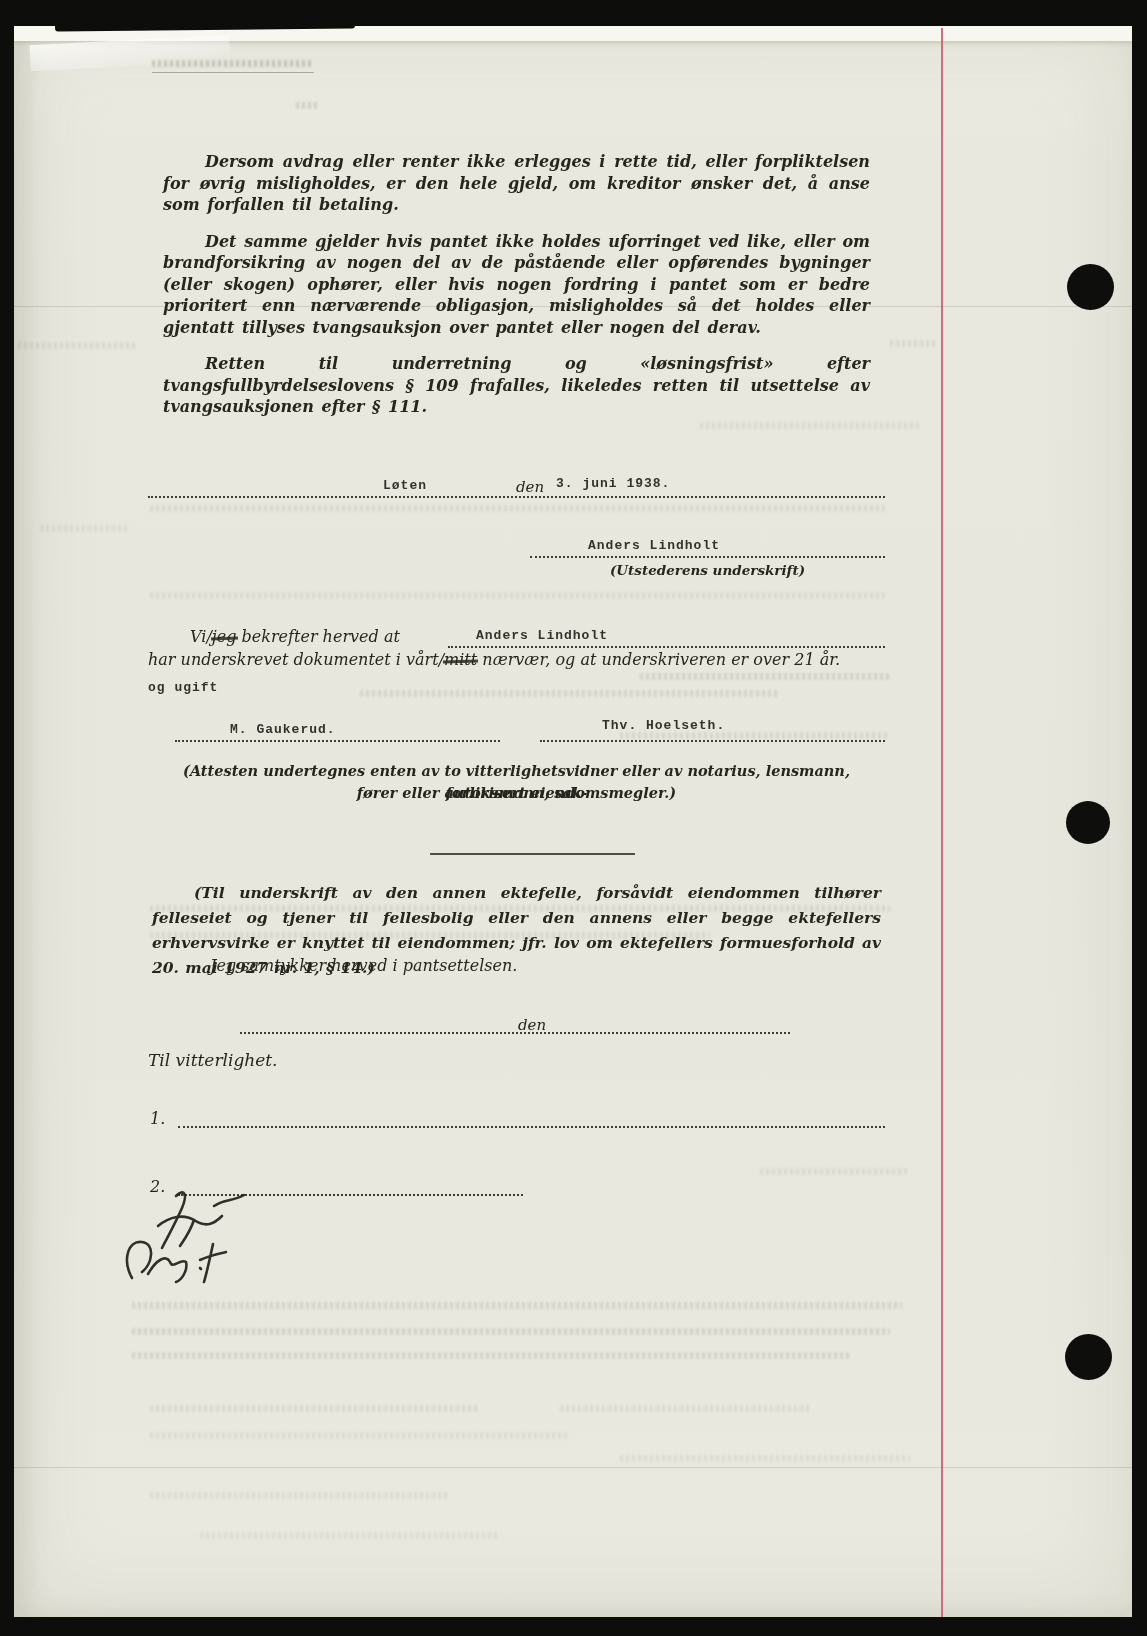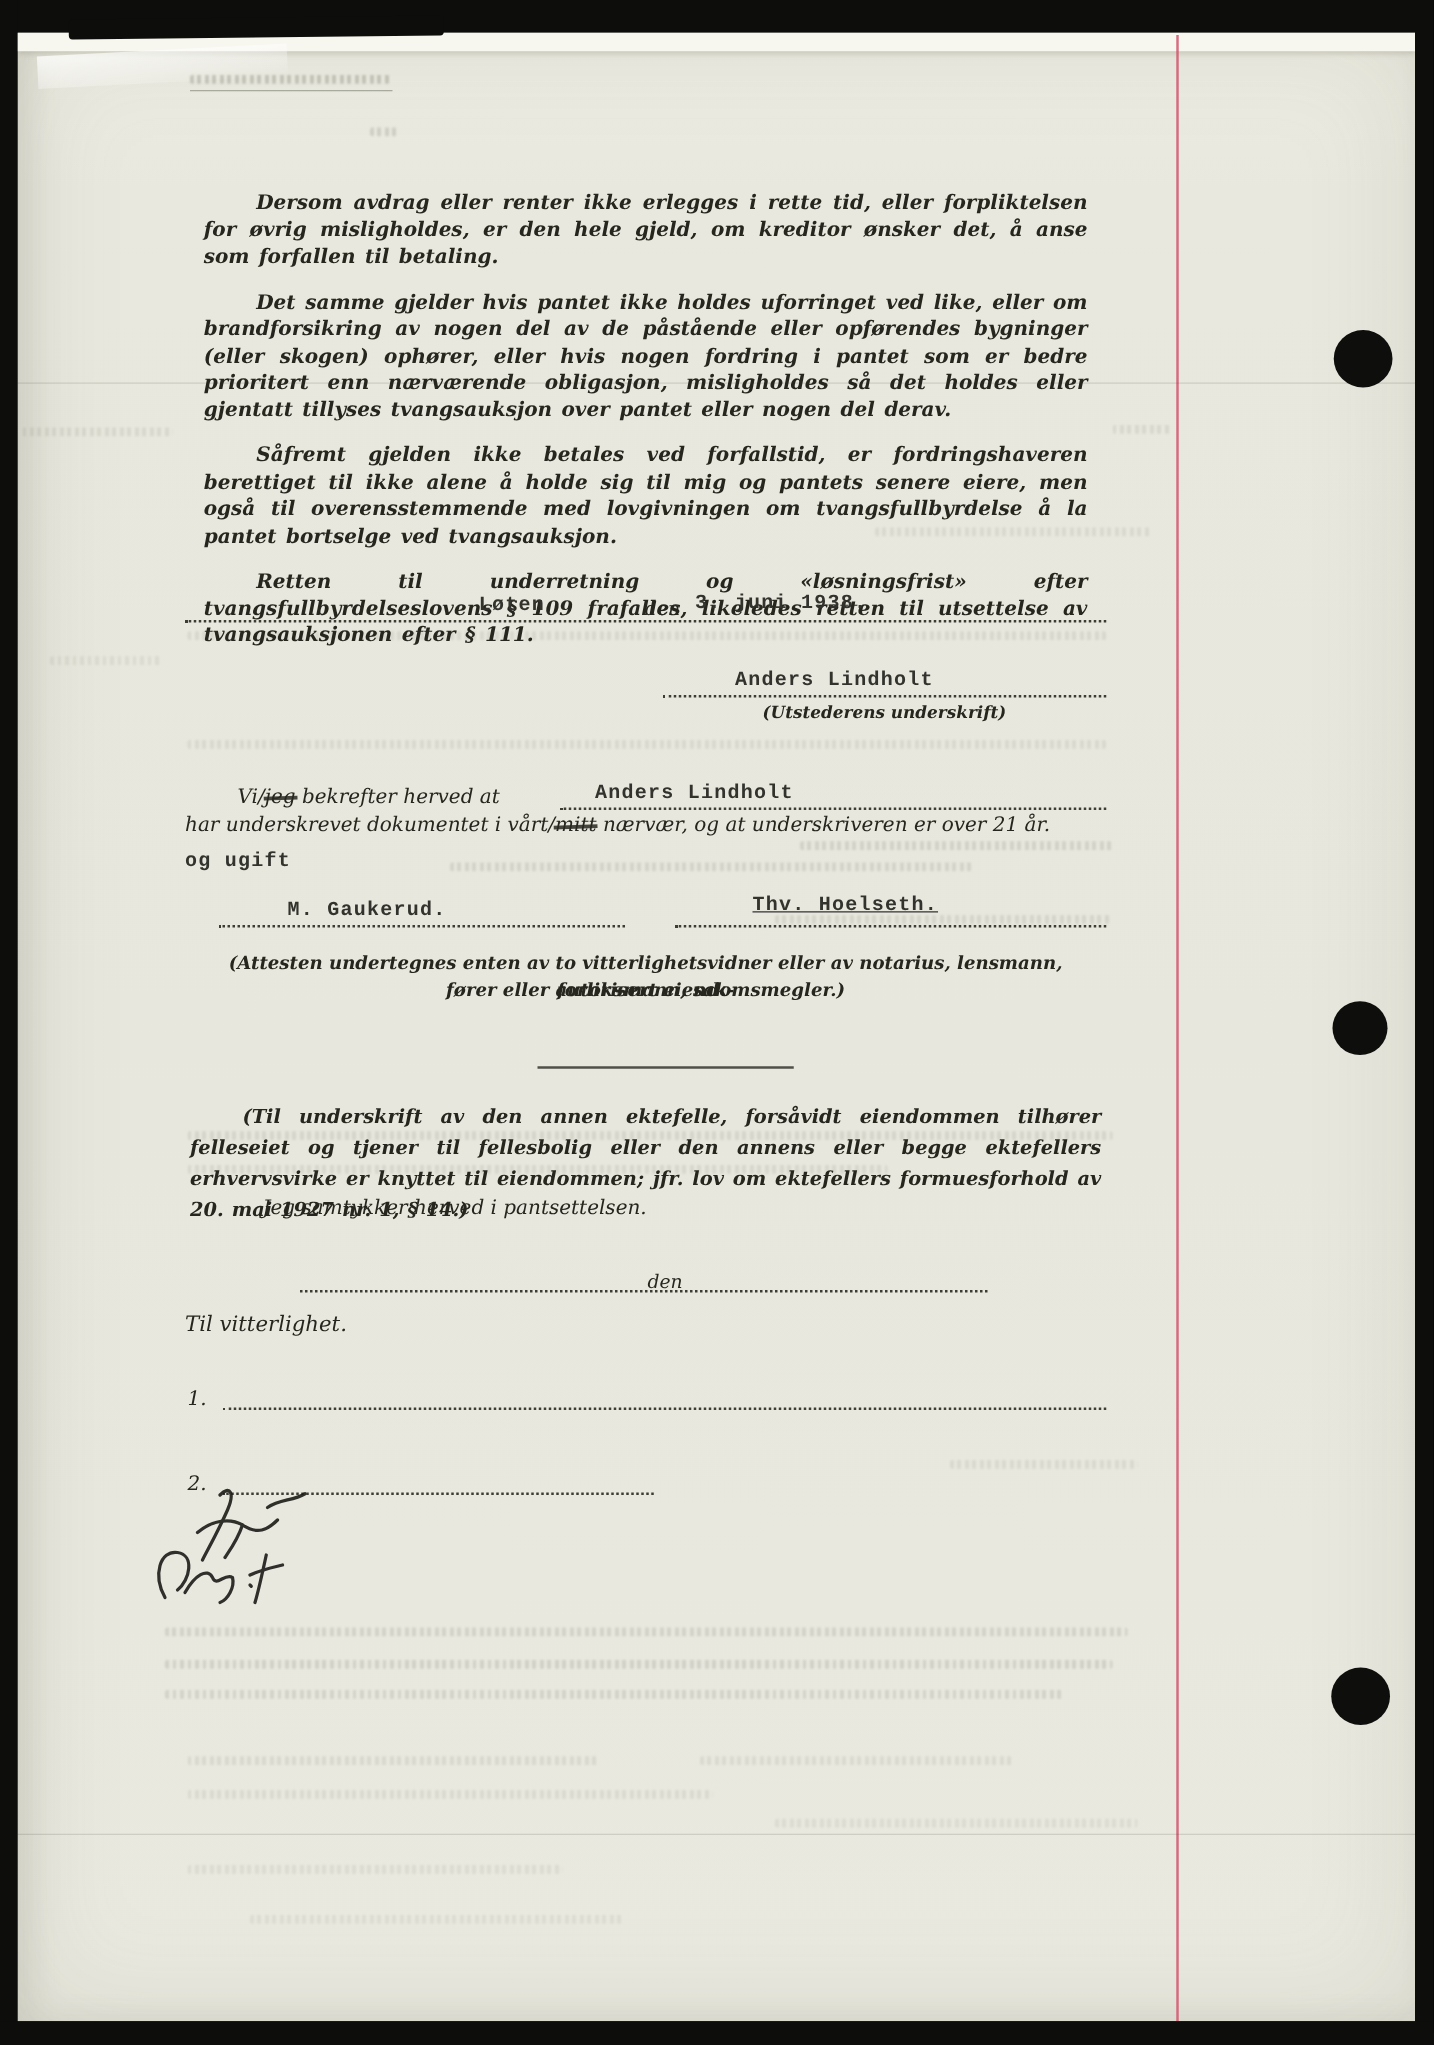--- a/index.html
+++ b/index.html
@@ -31,21 +31,21 @@
   
   .ghost{position:absolute;height:7px;border-radius:2px;opacity:.3;filter:blur(.8px);
          background:repeating-linear-gradient(90deg,rgba(105,110,95,.6) 0 3px,transparent 3px 6px);}
   
   .content{position:absolute;left:148px;top:0;width:737px;color:#26261f;}
   .paragraphs{position:absolute;top:136px;left:0;width:737px;
               font-size:16px;line-height:21.5px;font-weight:bold;font-style:italic;
               text-align:justify;word-spacing:2px;}
   .paragraphs p{margin:15px;text-indent:42px;}
   .typed{font-family:"Liberation Mono", monospace;font-weight:bold;font-style:normal;
-         font-size:16px;letter-spacing:1px;color:#33332e;white-space:nowrap;}
+         font-size:13px;letter-spacing:1px;color:#33332e;white-space:nowrap;}
   .printed{font-weight:normal;font-style:italic;}
   .dotted{border-bottom:2px dotted #3d3d36;}
   .row{position:absolute;left:0;}
   .seg{position:absolute;bottom:0;}
   .onleft{position:absolute;}
   .struck{position:relative;}
   .struck::after{content:"";position:absolute;left:-1px;right:-1px;top:55%;height:3px;
                  background:rgba(40,40,33,.85);transform:rotate(-2deg);}
   .caption{font-size:13.5px;font-weight:bold;font-style:italic;text-align:center;}
   .attest{position:absolute;width:737px;text-align:center;font-size:14.5px;line-height:22px;
@@ -93,21 +93,20 @@
   <div class="ghost" style="left:150px;top:1432px;width:420px;opacity:.2;"></div>
   <div class="ghost" style="left:620px;top:1455px;width:290px;opacity:.18;"></div>
   <div class="ghost" style="left:150px;top:1492px;width:300px;opacity:.18;"></div>
   <div class="ghost" style="left:200px;top:1532px;width:300px;opacity:.16;"></div>
 
   <div class="content">
 
     <div class="paragraphs">
       <p>Dersom avdrag eller renter ikke erlegges i rette tid, eller forpliktelsen for øvrig misligholdes, er den hele gjeld, om kreditor ønsker det, å anse som forfallen til betaling.</p>
       <p>Det samme gjelder hvis pantet ikke holdes uforringet ved like, eller om brandforsikring av nogen del av de påstående eller opførendes bygninger (eller skogen) ophører, eller hvis nogen fordring i pantet som er bedre prioritert enn nærværende obligasjon, misligholdes så det holdes eller gjentatt tillyses tvangsauksjon over pantet eller nogen del derav.</p>
-      <p>Såfremt gjelden ikke betales ved forfallstid, er fordringshaveren berettiget til ikke alene å holde sig til mig og pantets senere eiere, men også til overensstemmende med lovgivningen om tvangsfullbyrdelse å la pantet bortselge ved tvangsauksjon.</p>
       <p>Retten til underretning og «løsningsfrist» efter tvangsfullbyrdelseslovens § 109 frafalles, likeledes retten til utsettelse av tvangsauksjonen efter § 111.</p>
     </div>
 
     <div class="row dotted" style="top:464px;width:737px;height:32px;">
       <span class="typed onleft" style="left:235px;bottom:3px;">Løten</span>
       <span class="printed onleft" style="left:368px;bottom:0;font-size:15px;">den</span>
       <span class="typed onleft" style="left:408px;bottom:5px;">3. juni 1938.</span>
     </div>
 
     <div class="row" style="top:526px;width:737px;height:32px;">
@@ -128,21 +127,21 @@
     <div class="row printed" style="top:650px;width:737px;font-size:16px;white-space:nowrap;">
       <span>har underskrevet dokumentet i vårt/</span><span class="struck">mitt</span><span> nærvær, og at underskriveren er over 21 år.</span>
     </div>
     <div class="row typed" style="top:680px;">og ugift</div>
 
     <div class="row" style="top:708px;width:737px;height:34px;">
       <span class="seg dotted" style="left:27px;width:325px;height:32px;">
         <span class="typed onleft" style="left:55px;bottom:3px;">M. Gaukerud.</span>
       </span>
       <span class="seg dotted" style="left:392px;width:345px;height:32px;">
-        <span class="typed onleft" style="left:62px;bottom:7px;text-decoration:underline;">Thv. Hoelseth.</span>
+        <span class="typed onleft" style="left:62px;bottom:7px;">Thv. Hoelseth.</span>
       </span>
     </div>
 
     <div class="attest" style="top:760px;">(Attesten undertegnes enten av to vitterlighetsvidner eller av notarius, lensmann, forliksmann, sak-</div>
     <div class="attest" style="top:782px;">fører eller autorisert eiendomsmegler.)</div>
 
     <div class="divider" style="top:853px;left:282px;width:205px;"></div>
 
     <div class="note" style="top:876px;">
       <p>(Til underskrift av den annen ektefelle, forsåvidt eiendommen tilhører felleseiet og tjener til fellesbolig eller den annens eller begge ektefellers erhvervsvirke er knyttet til eiendommen; jfr. lov om ektefellers formuesforhold av 20. mai 1927 nr. 1, § 14.)</p>

